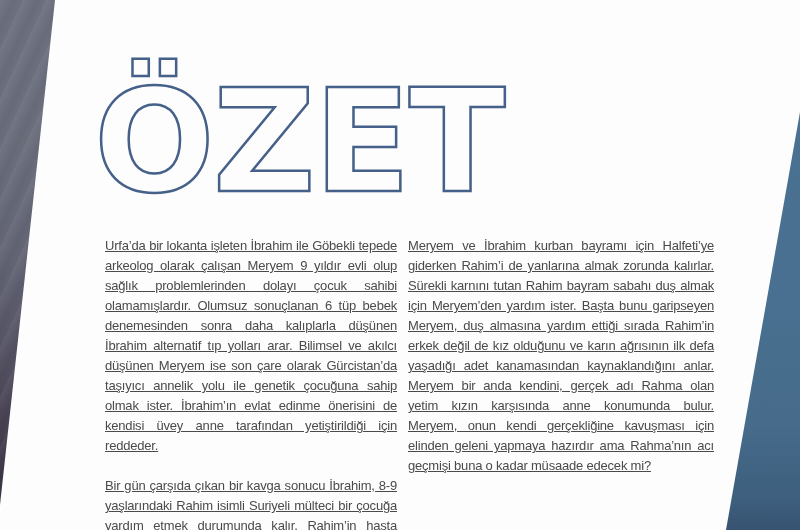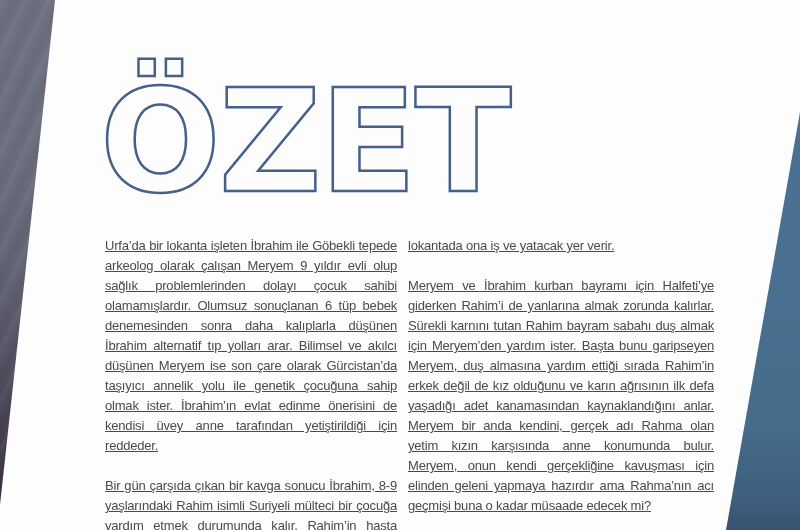--- a/index.html
+++ b/index.html
@@ -53,21 +53,21 @@
         #4b7293 0%,
         #497090 55%,
         #466b8b 80%,
         #3e5f7e 94%,
         #375371 100%);
   }
 
   
   .title {
     position: absolute;
-    left: 100px;
+    left: 94px;
     top: 62px;
     margin: 0;
     font-family: "DejaVu Sans", sans-serif;
     font-weight: 700;
     font-size: 142px;
     line-height: 160px;
     letter-spacing: -2px;
     color: transparent;
     -webkit-text-stroke: 2.5px #456089;
     text-stroke: 2.5px #456089;
@@ -98,17 +98,16 @@
   <div class="wedge-right"></div>
 
   <h1 class="title">ÖZET</h1>
 
   <div class="col col-left">
     <p>Urfa’da bir lokanta işleten İbrahim ile Göbekli tepede arkeolog olarak çalışan Meryem 9 yıldır evli olup sağlık problemlerinden dolayı çocuk sahibi olamamışlardır. Olumsuz sonuçlanan 6 tüp bebek denemesinden sonra daha kalıplarla düşünen İbrahim alternatif tıp yolları arar. Bilimsel ve akılcı düşünen Meryem ise son çare olarak Gürcistan’da taşıyıcı annelik yolu ile genetik çocuğuna sahip olmak ister. İbrahim’ın evlat edinme önerisini de kendisi üvey anne tarafından yetiştirildiği için reddeder.</p>
     <p>Bir gün çarşıda çıkan bir kavga sonucu İbrahim, 8-9 yaşlarındaki Rahim isimli Suriyeli mülteci bir çocuğa yardım etmek durumunda kalır. Rahim’in hasta haliyle bir barakada kaldığını anladığında Rahim’e sahip çıkıp</p>
   </div>
 
   <div class="col col-right">
-    <p>lokantada ona iş ve yatacak yer verir.</p>
     <p>Meryem ve İbrahim kurban bayramı için Halfeti’ye giderken Rahim’i de yanlarına almak zorunda kalırlar. Sürekli karnını tutan Rahim bayram sabahı duş almak için Meryem’den yardım ister. Başta bunu garipseyen Meryem, duş almasına yardım ettiği sırada Rahim’in erkek değil de kız olduğunu ve karın ağrısının ilk defa yaşadığı adet kanamasından kaynaklandığını anlar. Meryem bir anda kendini, gerçek adı Rahma olan yetim kızın karşısında anne konumunda bulur. Meryem, onun kendi gerçekliğine kavuşması için elinden geleni yapmaya hazırdır ama Rahma’nın acı geçmişi buna o kadar müsaade edecek mi?</p>
   </div>
 
 </div>
 
 </body></html>

